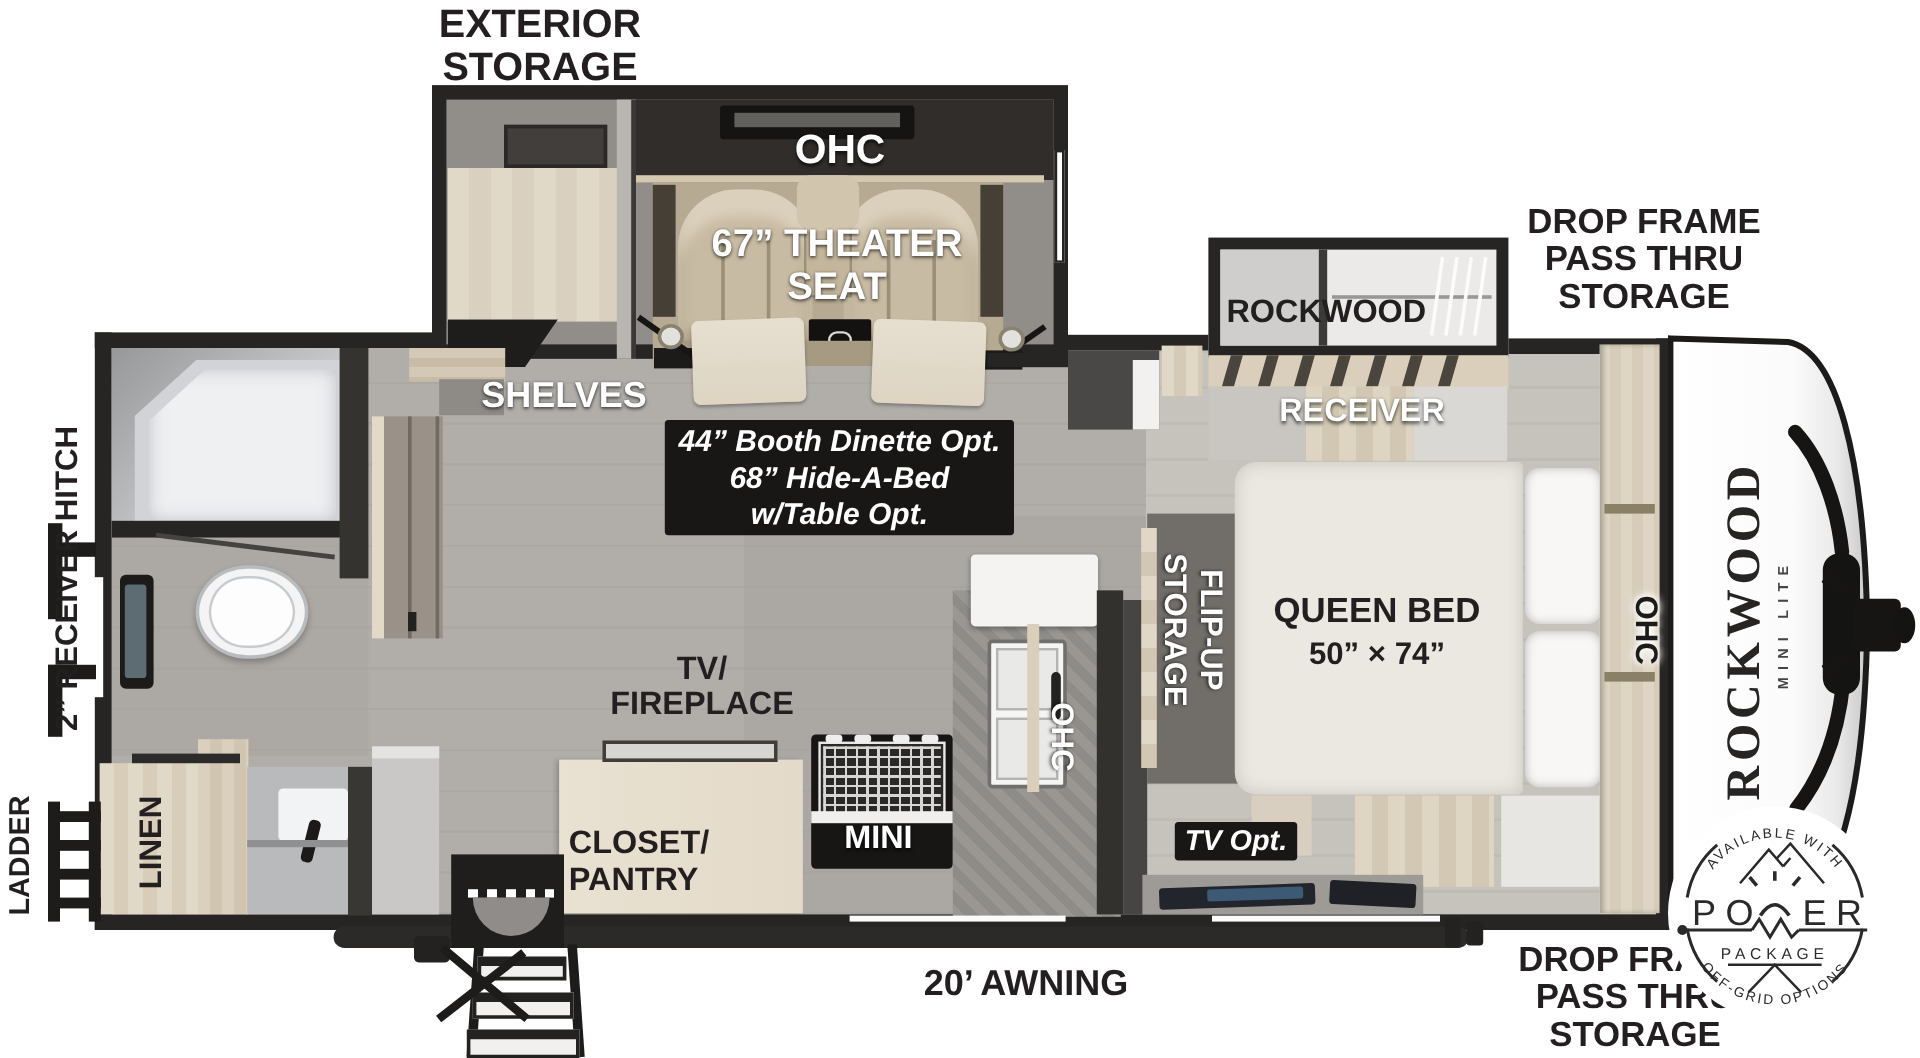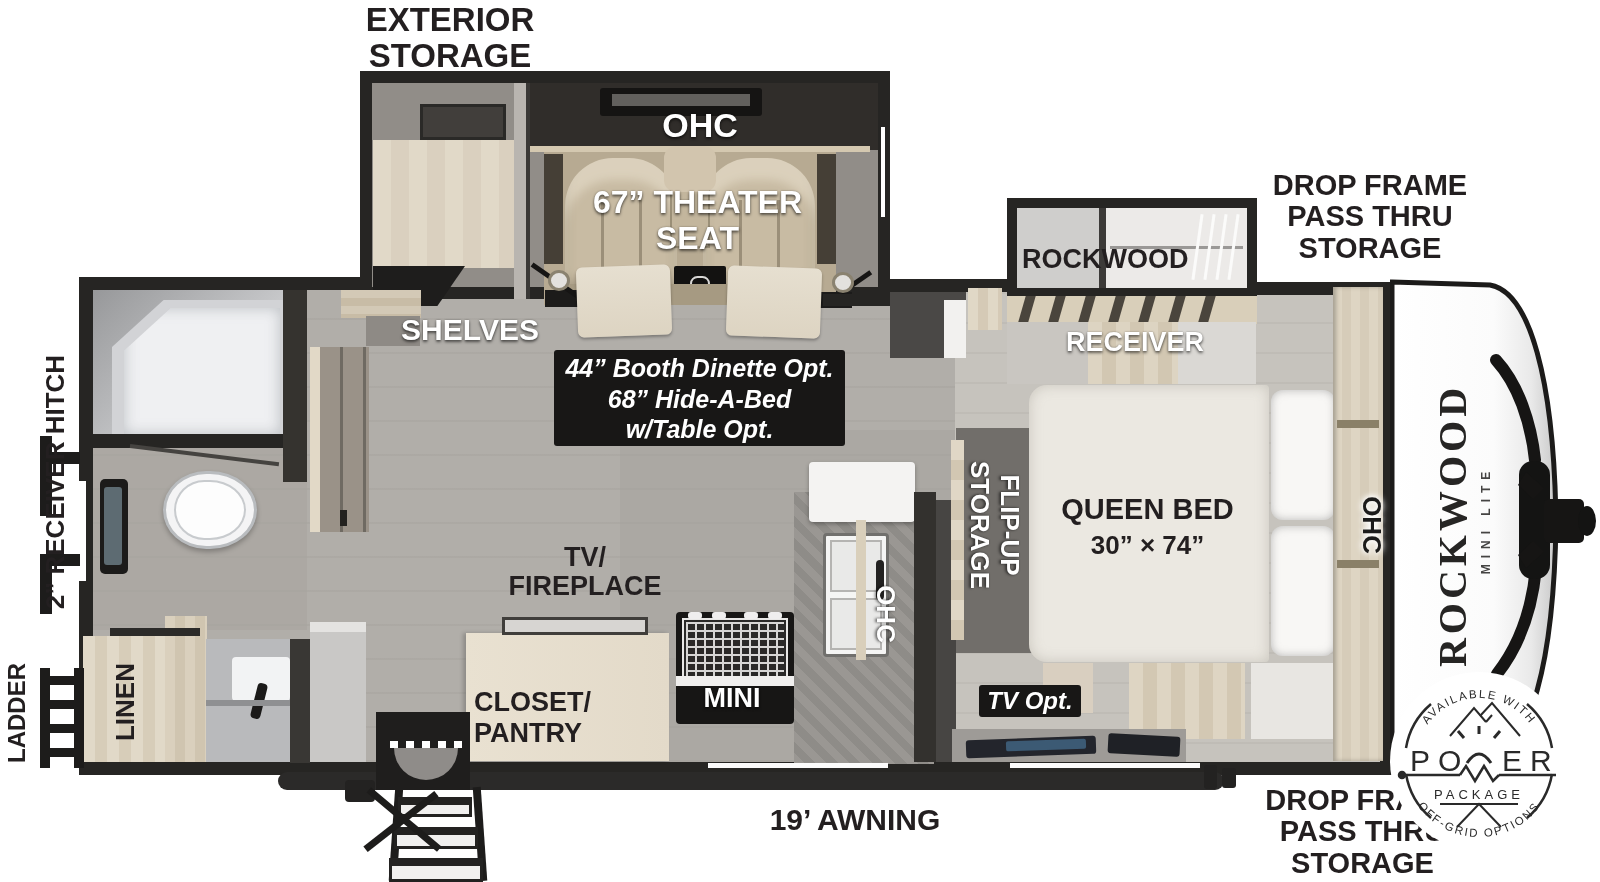--- a/index.html
+++ b/index.html
@@ -290,35 +290,35 @@
     <text x="89" y="127" font-size="13" font-family="Liberation Sans" fill="#2a2a2a" text-anchor="middle" style="letter-spacing:4px;">PACKAGE</text>
     <path id="arcTop" d="M 26,89 A 63,63 0 0 1 152,89" fill="none"></path>
     <text font-size="11.5" fill="#2a2a2a" font-family="Liberation Sans" style="letter-spacing:2px;"><textPath href="#arcTop" startOffset="50%" text-anchor="middle">AVAILABLE WITH</textPath></text>
     <path id="arcBot" d="M 13,89 A 76,76 0 0 0 165,89" fill="none"></path>
     <text font-size="11.5" fill="#2a2a2a" font-family="Liberation Sans" style="letter-spacing:2px;"><textPath href="#arcBot" startOffset="50%" text-anchor="middle">OFF-GRID OPTIONS</textPath></text>
   </svg>
 
   <div class="lbl" style="left:300px;top:2px;width:300px;font-size:33px;">EXTERIOR<br>STORAGE</div>
   <div class="lbl" style="left:1270px;top:170px;width:200px;font-size:29px;">DROP FRAME<br>PASS THRU<br>STORAGE</div>
   <div class="lbl" style="left:1255px;top:785px;width:215px;font-size:29px;">DROP FRAME<br>PASS THRU<br>STORAGE</div>
-  <div class="lbl" style="left:735px;top:804px;width:240px;font-size:30px;">19’ AWNING</div>
+  <div class="lbl" style="left:735px;top:804px;width:240px;font-size:30px;">20’ AWNING</div>
   <div class="lbl vert" style="left:-90px;top:468px;width:290px;font-size:26px;">2” RECEIVER HITCH</div>
   <div class="lbl vert" style="left:-43px;top:700px;width:120px;font-size:24px;">LADDER</div>
   <div class="lbl vert" style="left:50px;top:688px;width:150px;font-size:26px;">LINEN</div>
 
   <div class="wlbl" style="left:640px;top:107px;width:120px;font-size:34px;">OHC</div>
   <div class="wlbl" style="left:545px;top:184px;width:305px;font-size:32px;line-height:1.13;">67” THEATER<br>SEAT</div>
   <div class="wlbl" style="left:400px;top:314px;width:140px;font-size:30px;">SHELVES</div>
   <div class="lbl" style="left:1022px;top:245px;width:132px;font-size:27px;">ROCKWOOD</div>
   <div class="wlbl" style="left:1040px;top:328px;width:190px;font-size:27px;">RECEIVER</div>
   <div class="lbl" style="left:500px;top:543px;width:170px;font-size:27px;">TV/<br>FIREPLACE</div>
   <div class="lbl" style="left:474px;top:687px;width:200px;font-size:27px;text-align:left;line-height:1.15;">CLOSET/<br>PANTRY</div>
   <div class="wlbl" style="left:682px;top:684px;width:100px;font-size:27px;">MINI</div>
   <div class="wlbl vert90" style="left:821px;top:600px;width:130px;font-size:26px;">OHC</div>
   <div class="wlbl vert90" style="left:920px;top:496px;width:150px;height:58px;font-size:26px;line-height:1.15;">FLIP-UP<br>STORAGE</div>
-  <div class="lbl" style="left:1040px;top:492px;width:215px;font-size:29px;line-height:1.22;">QUEEN BED<br><span style="font-size:26px;">30” × 74”</span></div>
+  <div class="lbl" style="left:1040px;top:492px;width:215px;font-size:29px;line-height:1.22;">QUEEN BED<br><span style="font-size:26px;">50” × 74”</span></div>
   <div class="lbl vert90" style="left:1297px;top:511px;width:150px;font-size:26px;color:#1c1b1a;text-shadow:0 0 5px #fff,0 0 7px #fff,0 0 9px #fff;">OHC</div>
   <div class="abs" style="left:554px;top:350px;width:291px;height:96px;background:#181716;border-radius:3px;"></div>
   <div class="abs" style="left:554px;top:353px;width:291px;text-align:center;color:#fff;font-weight:bold;font-style:italic;font-size:25px;line-height:1.22;">44” Booth Dinette Opt.<br>68” Hide-A-Bed<br>w/Table Opt.</div>
   <div class="abs" style="left:979px;top:685px;width:102px;height:32px;background:#181716;border-radius:3px;"></div>
   <div class="abs" style="left:979px;top:687px;width:102px;text-align:center;color:#fff;font-weight:bold;font-style:italic;font-size:24px;">TV Opt.</div>
 
 </div>
 
 </body></html>

